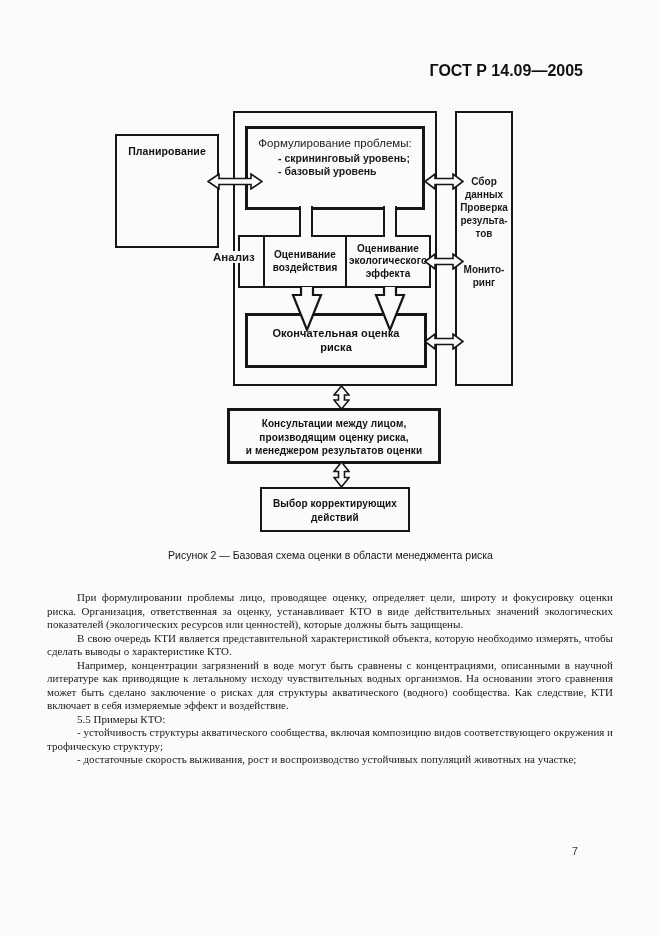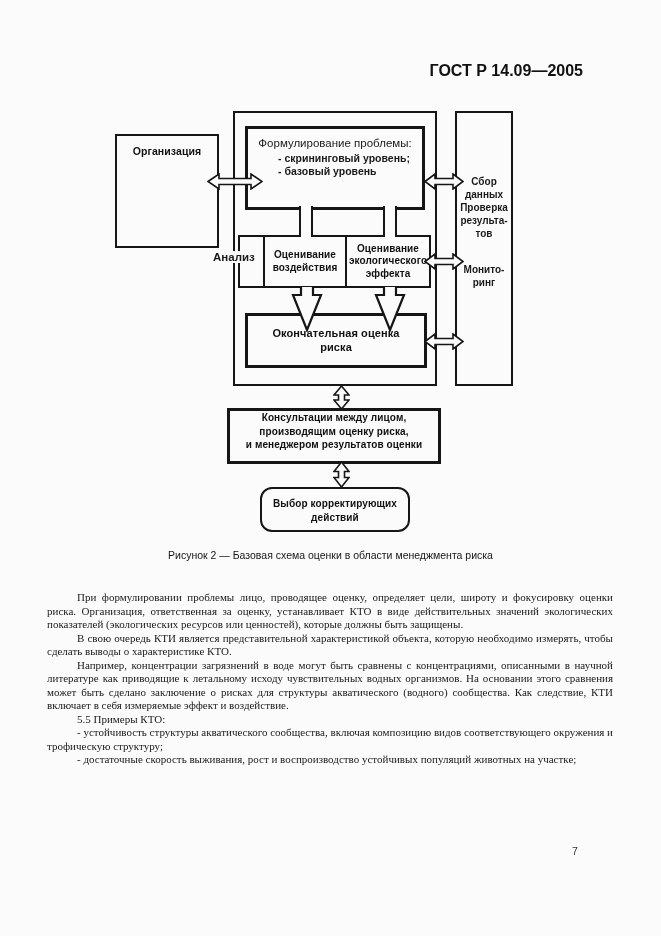--- a/index.html
+++ b/index.html
@@ -55,22 +55,22 @@
     font-size:11.5px; font-weight:700; background:#fbfbfb; padding:0 2px;
   }
   #final-box { left:245px; top:313px; width:182px; height:55px; border-width:3px; z-index:1; }
   #final-box .blabel { padding-top:10px; font-size:11px; line-height:14px; }
   #side-box { left:455px; top:111px; width:58px; height:275px; }
   .side-label { position:absolute; width:100%; text-align:center; font-weight:700; font-size:10px; line-height:13px; }
   #side-collect { top:38px;margin-top:24px; }
   #side-verify  { top:88px; }
   #side-monitor { top:150px; }
   #consult-box { left:227px; top:408px; width:214px; height:56px; border-width:3px; }
-  #consult-box .blabel { font-size:10px; line-height:13.5px; }
-  #corrective-box { left:260px; top:487px; width:150px; height:45px; border-width:2.5px;border-radius:12px; }
+  #consult-box .blabel { padding-top:6px; font-size:10px; line-height:13.5px; }
+  #corrective-box { left:260px; top:487px; width:150px; height:45px; border-width:2.5px; }
   #corrective-box .blabel { padding-top:8px; font-size:10px; line-height:13.5px; }
   .arrow-svg { position:absolute; z-index:5; }
   #caption {
     position:absolute; top:549px; left:0; width:661px;
     text-align:center; font-size:10.5px; color:#161616;
   }
   
   #body-text {
     position:absolute; left:47px; top:591px; width:566px;
     font-size:11px; line-height:13.5px; color:#191919;
@@ -82,21 +82,21 @@
 </head>
 <body>
 
 <div id="page">
 
   <div id="std-header">ГОСТ Р 14.09—2005</div>
 
   <div>
 
     <div class="box" id="planning-box">
-      <div class="blabel">Организация</div>
+      <div class="blabel">Планирование</div>
     </div>
 
     <div class="box" id="outer-box"></div>
 
     <div class="box" id="formulation-box">
       <div class="title">Формулирование проблемы:</div>
       <div class="items">
         <div>- скрининговый уровень;</div>
         <div>- базовый уровень</div>
       </div>

